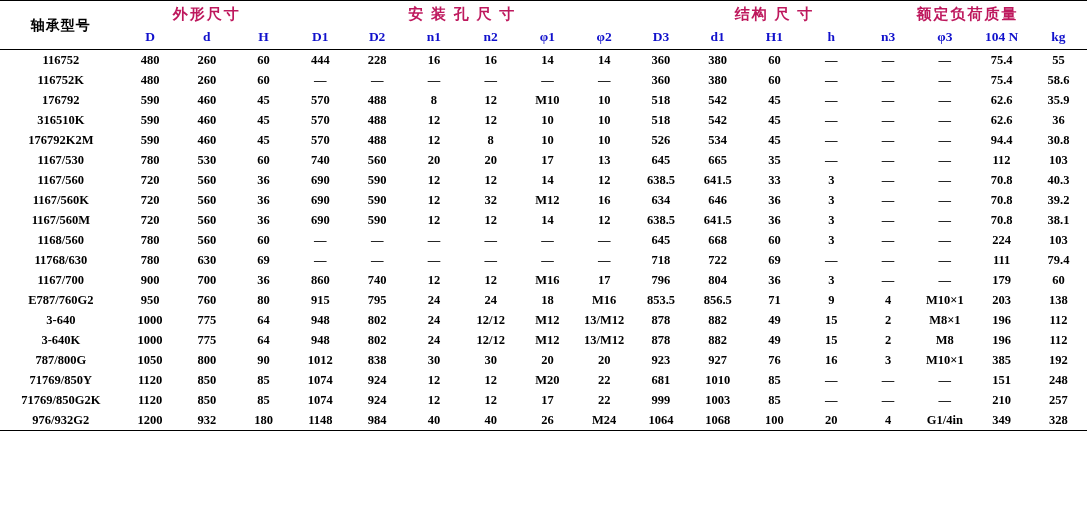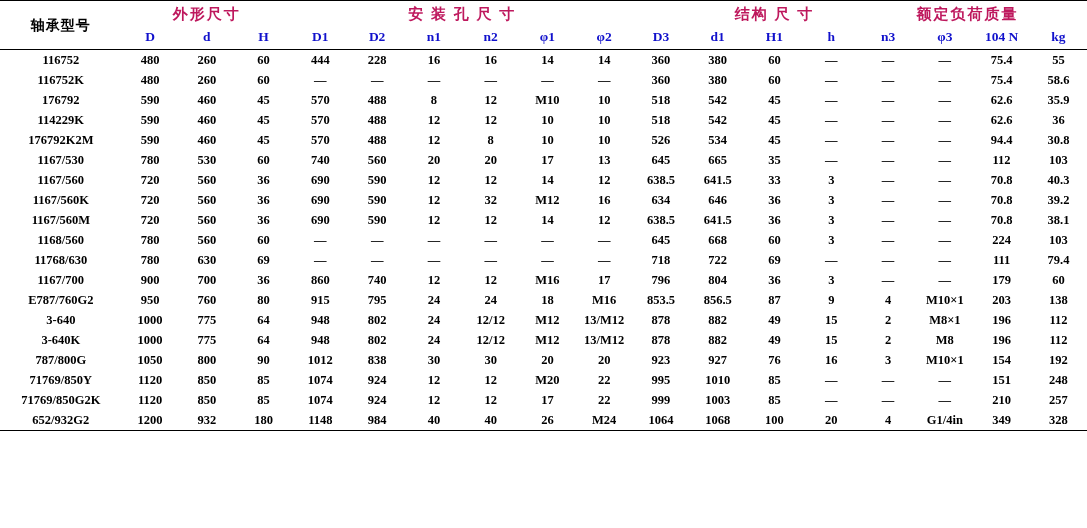--- a/index.html
+++ b/index.html
@@ -127,21 +127,21 @@
           <td>518</td>
           <td>542</td>
           <td>45</td>
           <td>—</td>
           <td>—</td>
           <td>—</td>
           <td>62.6</td>
           <td>35.9</td>
         </tr>
         <tr>
-          <td class="model">114229K</td>
+          <td class="model">316510K</td>
           <td>590</td>
           <td>460</td>
           <td>45</td>
           <td>570</td>
           <td>488</td>
           <td>12</td>
           <td>12</td>
           <td>10</td>
           <td>10</td>
           <td>518</td>
@@ -319,21 +319,21 @@
           <td>760</td>
           <td>80</td>
           <td>915</td>
           <td>795</td>
           <td>24</td>
           <td>24</td>
           <td>18</td>
           <td>M16</td>
           <td>853.5</td>
           <td>856.5</td>
-          <td>87</td>
+          <td>71</td>
           <td>9</td>
           <td>4</td>
           <td>M10×1</td>
           <td>203</td>
           <td>138</td>
         </tr>
         <tr>
           <td class="model">3-640</td>
           <td>1000</td>
           <td>775</td>
@@ -383,35 +383,35 @@
           <td>30</td>
           <td>30</td>
           <td>20</td>
           <td>20</td>
           <td>923</td>
           <td>927</td>
           <td>76</td>
           <td>16</td>
           <td>3</td>
           <td>M10×1</td>
-          <td>154</td>
+          <td>385</td>
           <td>192</td>
         </tr>
         <tr>
           <td class="model">71769/850Y</td>
           <td>1120</td>
           <td>850</td>
           <td>85</td>
           <td>1074</td>
           <td>924</td>
           <td>12</td>
           <td>12</td>
           <td>M20</td>
           <td>22</td>
-          <td>995</td>
+          <td>681</td>
           <td>1010</td>
           <td>85</td>
           <td>—</td>
           <td>—</td>
           <td>—</td>
           <td>151</td>
           <td>248</td>
         </tr>
         <tr>
           <td class="model">71769/850G2K</td>
@@ -427,21 +427,21 @@
           <td>999</td>
           <td>1003</td>
           <td>85</td>
           <td>—</td>
           <td>—</td>
           <td>—</td>
           <td>210</td>
           <td>257</td>
         </tr>
         <tr class="brd-bot">
-          <td class="model">652/932G2</td>
+          <td class="model">976/932G2</td>
           <td>1200</td>
           <td>932</td>
           <td>180</td>
           <td>1148</td>
           <td>984</td>
           <td>40</td>
           <td>40</td>
           <td>26</td>
           <td>M24</td>
           <td>1064</td>

